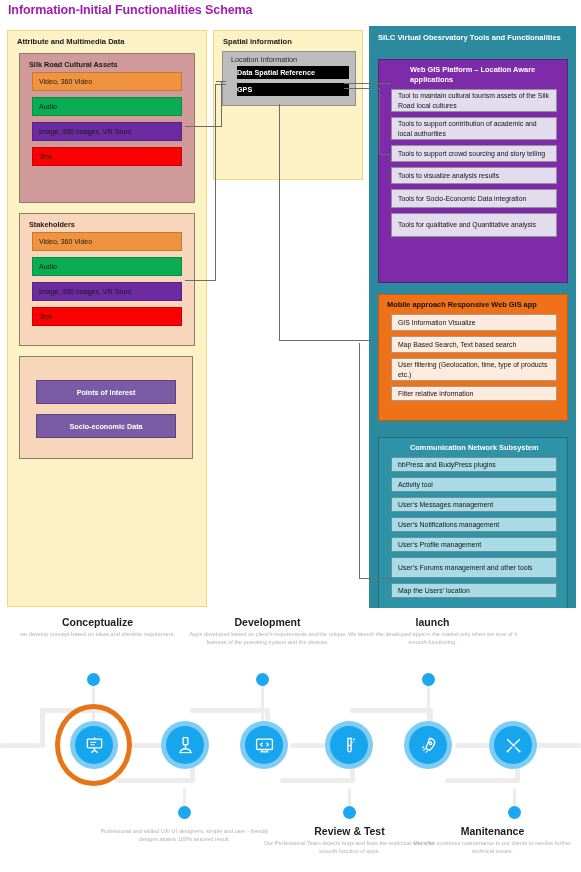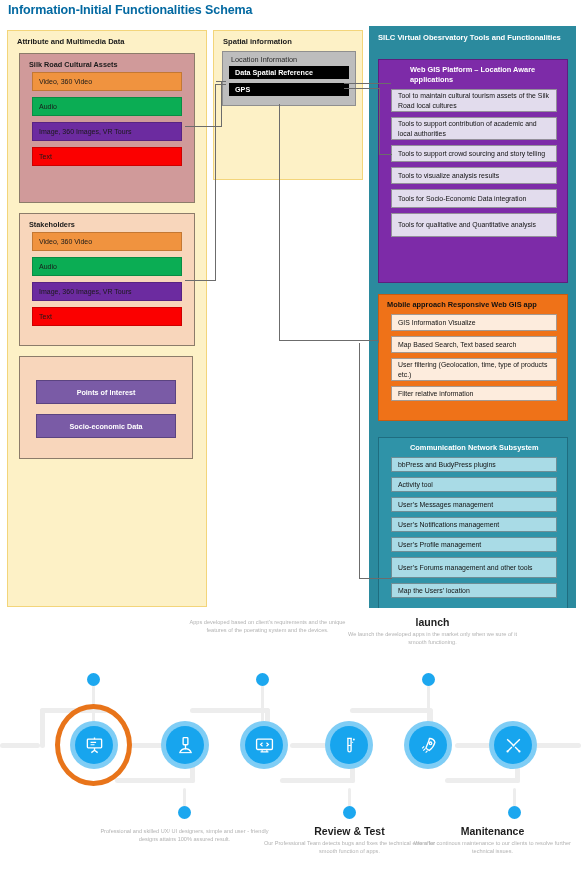--- a/index.html
+++ b/index.html
@@ -6,21 +6,21 @@
   body{
     width:581px;height:872px;
     background:#ffffff;
     font-family:"Liberation Sans", sans-serif;
     overflow:hidden;
     position:relative;
   }
   
   .page-title{
     position:absolute;left:8px;top:3px;
-    font-size:12.5px;font-weight:bold;color:#0369a1;
+    font-size:12.5px;font-weight:bold;color:#a21caf;
     letter-spacing:-0.1px;
   }
 
   
   .schema{position:absolute;left:0;top:0;width:581px;height:608px;}
 
   .panel-yellow{
     position:absolute;left:7px;top:30px;width:198px;height:575px;
     background:#fdf1c6;border:1px solid #f3d57a;
   }
@@ -70,22 +70,22 @@
     font-size:7.2px;font-weight:bold;color:#ffffff;
   }
 
   
   .grey-box{
     position:absolute;left:222px;top:51px;width:132px;height:53px;
     background:#bdbdbd;border:1px solid #8f8f8f;
   }
   .grey-title{font-size:7.3px;color:#2a2a2a;padding:3px 0 2px 8px;}
   .blk{
-    height:13px;margin:0 6px 4px 6px;background:#000;
-    display:flex;align-items:center;padding-left:6px;box-sizing:border-box;
+    height:13px;margin:0 6px 4px 14px;background:#000;
+    display:flex;align-items:center;box-sizing:border-box;
     font-size:7.2px;font-weight:bold;color:#ffffff;
   }
 
   
   .sub{position:absolute;}
   .sub-purple{background:#7d2ba8;border:1px solid #5d1f7e;}
   .sub-orange{background:#ef7218;border:1px solid #c85c10;}
   .sub-lteal{background:#2f93a8;border:1px solid #1f6d80;}
 
   .sub-title{
@@ -250,21 +250,26 @@
   <div class="track" style="left:290px;top:135px;width:60px;height:5px;border-radius:3px;"></div>
   <div class="track" style="left:280px;top:170px;width:75px;height:5px;border-radius:3px;"></div>
   <div class="track" style="left:350px;top:135px;width:5px;height:40px;border-radius:3px;"></div>
   <div class="track" style="left:350px;top:100px;width:80px;height:5px;border-radius:3px;"></div>
   <div class="track" style="left:428px;top:100px;width:5px;height:40px;border-radius:3px;"></div>
   <div class="track" style="left:455px;top:135px;width:60px;height:5px;border-radius:3px;"></div>
   <div class="track" style="left:445px;top:170px;width:75px;height:5px;border-radius:3px;"></div>
   <div class="track" style="left:515px;top:135px;width:5px;height:40px;border-radius:3px;"></div>
   <div class="track" style="left:515px;top:135px;width:66px;height:5px;border-radius:3px;"></div>
 
+  <div class="step-head" style="left:10px;top:8px;width:175px;">
+    <h4>Conceptualize</h4>
+    <p>we develop concept based on ideas and clientele requirement.</p>
+  </div>
   <div class="step-head" style="left:180px;top:8px;width:175px;">
+    <h4>Development</h4>
     <p>Apps developed based on client's requirements and the unique features of the poerating system and the devices.</p>
   </div>
   <div class="step-head" style="left:345px;top:8px;width:175px;">
     <h4>launch</h4>
     <p>We launch the developed apps in the market only when we sure of it smooth functioning.</p>
   </div>
 
   <div class="step-head" style="left:97px;top:217px;width:175px;">
     <p>Professional and skilled UX/ UI designers, simple and user - friendly designs attains 100% assured result.</p>
   </div>

